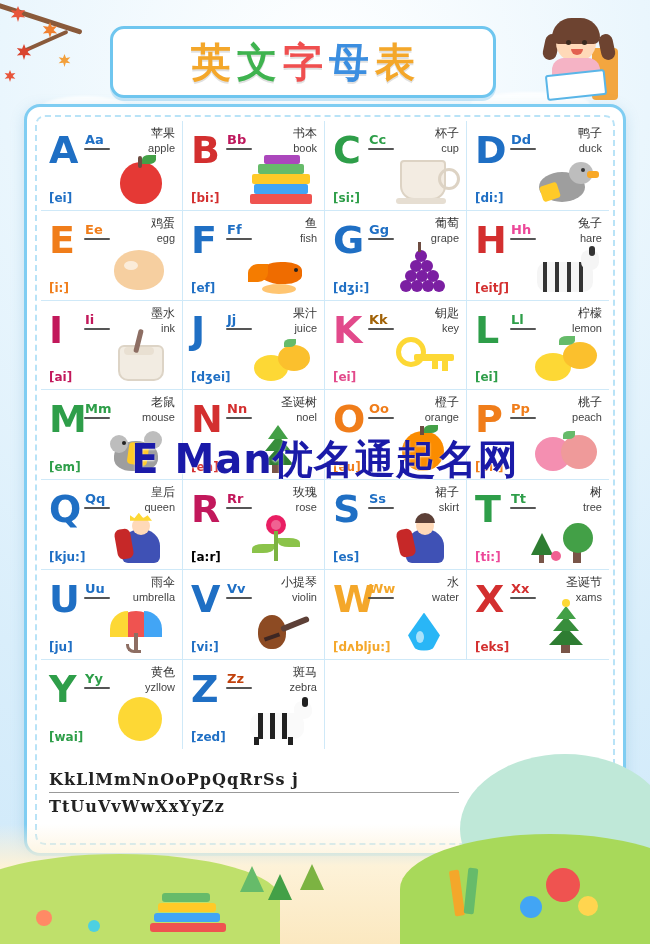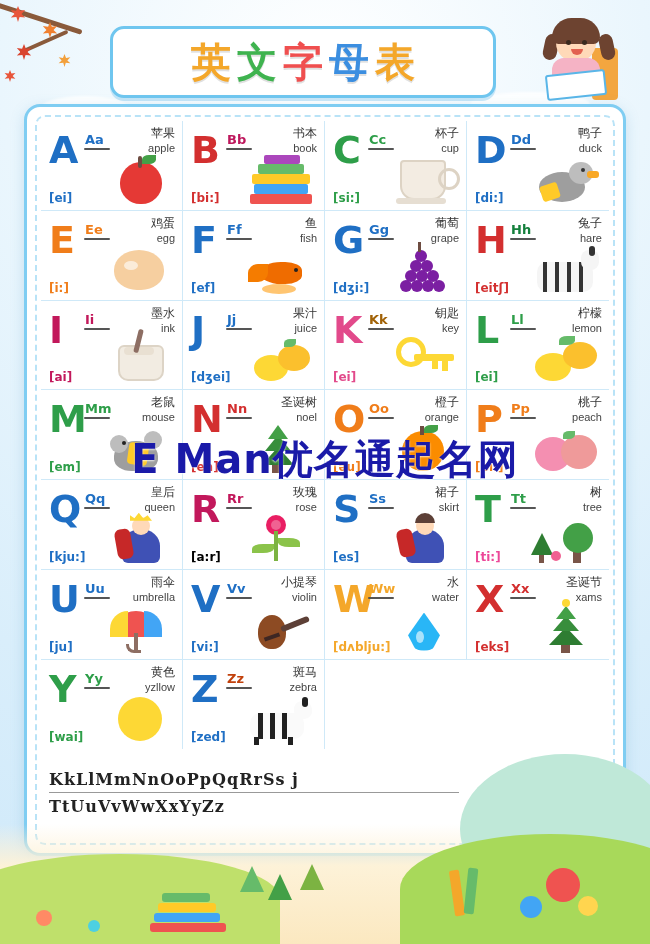--- a/index.html
+++ b/index.html
@@ -442,21 +442,21 @@
               <div class="sh" style="left:30px;bottom:14px;width:12px;height:12px;background:#7b1fa2;border-radius:50%;"></div>
               <div class="sh" style="left:41px;bottom:14px;width:12px;height:12px;background:#7b1fa2;border-radius:50%;"></div>
               <div class="sh" style="left:24px;bottom:24px;width:12px;height:12px;background:#7b1fa2;border-radius:50%;"></div>
               <div class="sh" style="left:35px;bottom:24px;width:12px;height:12px;background:#7b1fa2;border-radius:50%;"></div>
               <div class="sh" style="left:29px;bottom:34px;width:12px;height:12px;background:#7b1fa2;border-radius:50%;"></div>
               <div class="sh" style="left:32px;bottom:44px;width:3px;height:10px;background:#6d4c41;"></div>
             </div>
           </div>
           <div class="cell">
             <div class="big" style="color: rgb(211, 47, 47);">H</div>
-            <div class="pairs" style="color: #15803d;">Hh</div>
+            <div class="pairs" style="color: #ec4899;">Hh</div>
             <div class="pairs-underline"></div>
             <div class="zh">兔子</div>
             <div class="en">hare</div>
             <div class="ipa" style="color: rgb(211, 47, 47);">[eitʃ]</div>
             <div class="pic">
               <div class="sh" style="left:8px;bottom:4px;width:56px;height:30px;background:#f5f5f5;border-radius:10px;"></div>
               <div class="sh" style="left:14px;bottom:4px;width:4px;height:30px;background:#333;"></div>
               <div class="sh" style="left:26px;bottom:4px;width:4px;height:30px;background:#333;"></div>
               <div class="sh" style="left:38px;bottom:4px;width:4px;height:30px;background:#333;"></div>
               <div class="sh" style="left:50px;bottom:4px;width:4px;height:30px;background:#333;"></div>

